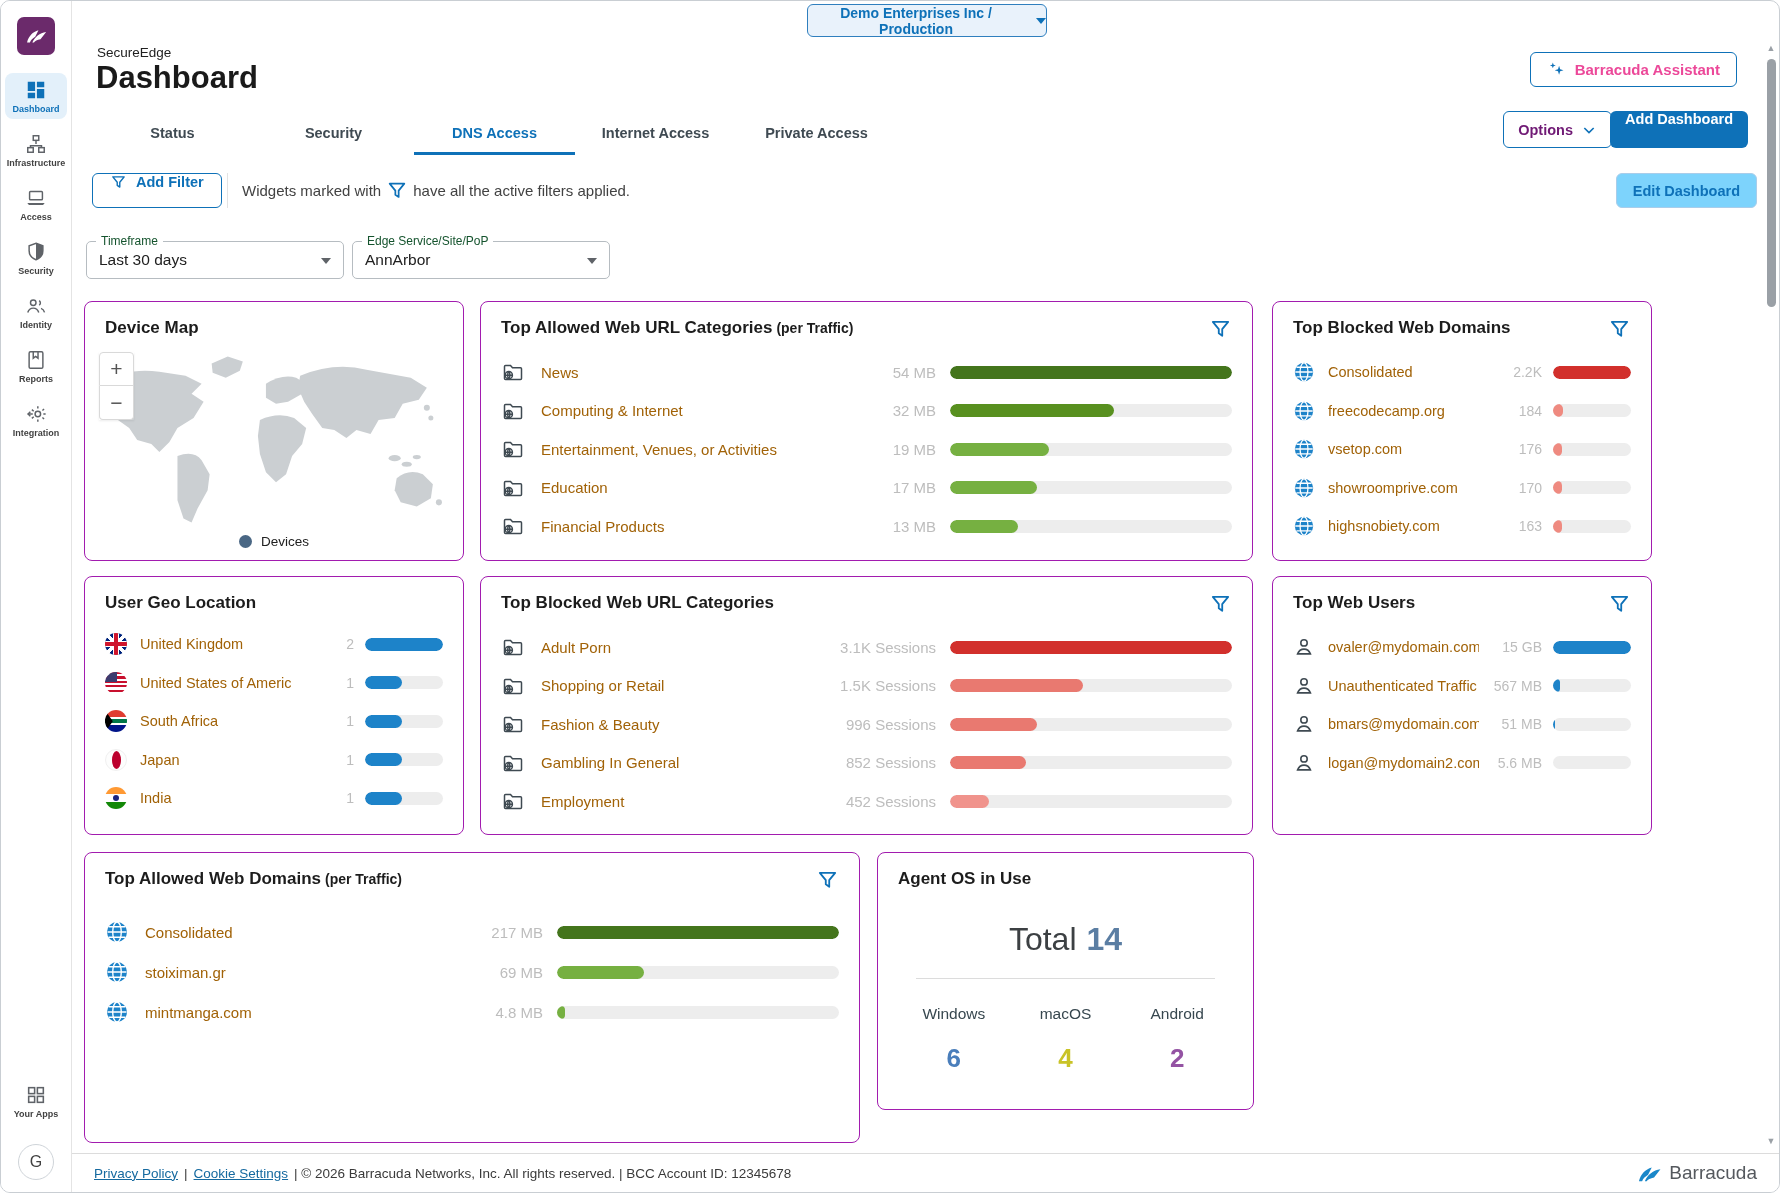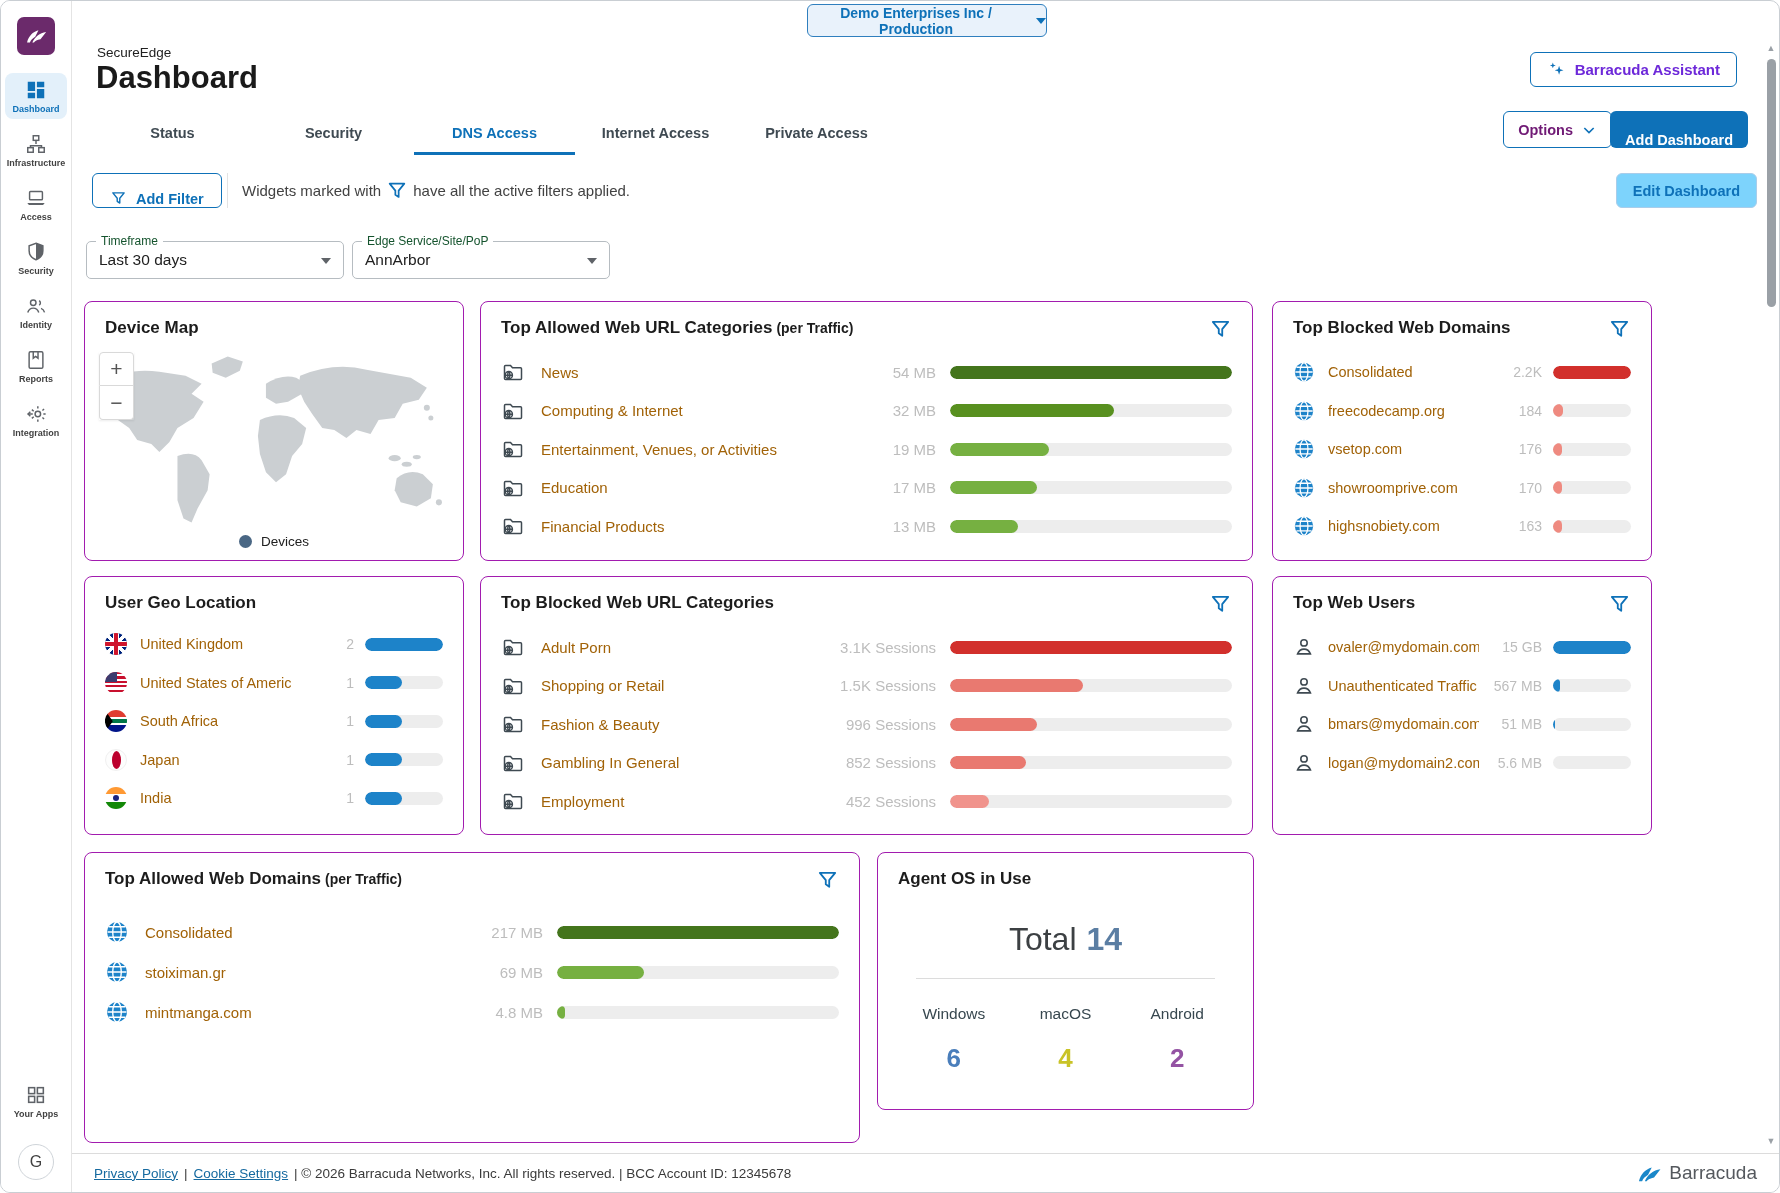--- a/index.html
+++ b/index.html
@@ -17,34 +17,34 @@
   .nav-item.active{background:#e3f0fa}
   .nav-item.active .lbl{color:#0e71b8}
   .sidebar .spacer{flex:1}
   .avatar{width:36px;height:36px;border-radius:50%;border:1px solid #cfd4d9;display:flex;align-items:center;justify-content:center;font-size:16px;color:#424242;margin-top:12px;cursor:pointer}
 
   
   .org-btn{position:absolute;left:806px;top:3px;width:240px;height:33px;background:#e9f2fb;border:1px solid #2f7fbe;border-radius:6px;display:flex;align-items:center;justify-content:center;gap:12px;color:#0e71b8;font-weight:700;font-size:14px;cursor:pointer;z-index:4}
   .caret{width:0;height:0;border:5px solid transparent;border-top:6px solid #0e71b8;margin-top:5px}
   .app-name{position:absolute;left:96px;top:44px;font-size:13.5px;color:#212121}
   .page-title{position:absolute;left:95px;top:59px;font-size:31px;color:#1a1a1a}
-  .assistant-btn{position:absolute;right:42px;top:51px;height:35px;padding:0 16px;border:1px solid #0e71b8;border-radius:6px;background:#fff;display:flex;align-items:center;gap:8px;color:#6d28d9;font-weight:700;font-size:15px;cursor:pointer}
+  .assistant-btn{position:absolute;right:42px;top:51px;height:35px;padding:0 16px;border:1px solid #0e71b8;border-radius:6px;background:#fff;display:flex;align-items:center;gap:8px;color:#ec4899;font-weight:700;font-size:15px;cursor:pointer}
   .assistant-btn svg{width:20px;height:20px}
 
   
   .tabs{position:absolute;left:91px;top:112px;display:flex}
   .tab{width:161px;text-align:center;padding:12px 0 14px;font-size:14.5px;font-weight:700;color:#3f4a52;position:relative;cursor:pointer}
   .tab.active{color:#0e71b8}
   .tab.active::after{content:"";position:absolute;left:0;right:0;bottom:0;height:3px;background:#0e71b8}
   .options-btn{position:absolute;right:167px;top:110px;height:37px;padding:0 14px;border:1px solid #0e71b8;border-radius:6px;background:#fff;display:flex;align-items:center;gap:8px;color:#701a75;font-weight:700;font-size:14.5px;cursor:pointer}
   .options-btn svg{width:16px;height:16px}
-  .add-dash-btn{position:absolute;right:31px;top:110px;height:37px;padding:0 15px;border:none;border-radius:6px;background:#0e71b8;color:#fff;font-weight:700;font-size:14.5px;display:flex;align-items:flex-end;cursor:pointer}
-
-  
-  .add-filter-btn{position:absolute;left:91px;top:172px;height:35px;padding:0 17px;border:1px solid #0e71b8;border-radius:6px;background:#fff;display:flex;align-items:flex-end;gap:9px;color:#0e71b8;font-weight:700;font-size:14.5px;cursor:pointer}
+  .add-dash-btn{position:absolute;right:31px;top:110px;height:37px;padding:0 15px;border:none;border-radius:6px;background:#0e71b8;color:#fff;font-weight:700;font-size:14.5px;display:flex;align-items:flex-start;cursor:pointer}
+
+  
+  .add-filter-btn{position:absolute;left:91px;top:172px;height:35px;padding:0 17px;border:1px solid #0e71b8;border-radius:6px;background:#fff;display:flex;align-items:flex-start;gap:9px;color:#0e71b8;font-weight:700;font-size:14.5px;cursor:pointer}
   .filter-note{position:absolute;left:226px;top:172px;height:35px;display:flex;align-items:center;gap:5px;font-size:15px;color:#424242;border-left:1px solid #e3e3e3;padding-left:14px}
   .filter-note svg{width:22px;height:22px}
   .edit-dash-btn{position:absolute;right:22px;top:172px;height:35px;padding:0 16px;border:1px solid #a9cdea;border-radius:6px;background:#7dd3fc;color:#0e71b8;font-weight:700;font-size:14.5px;display:flex;align-items:center;cursor:pointer}
 
   
   .select{position:absolute;top:240px;height:38px;width:258px;border:1px solid #b6bcc1;border-radius:5px;background:#fff;display:flex;align-items:center;padding:0 12px;cursor:pointer}
   .select .flabel{position:absolute;top:-8px;left:9px;background:#fff;padding:0 5px;font-size:12px;color:#14532d}
   .select .val{font-size:15.5px;color:#212121}
   .select .scaret{margin-left:auto;width:0;height:0;border:5px solid transparent;border-top:6px solid #5f6368;margin-top:6px}
   #tf-select{left:85px}

